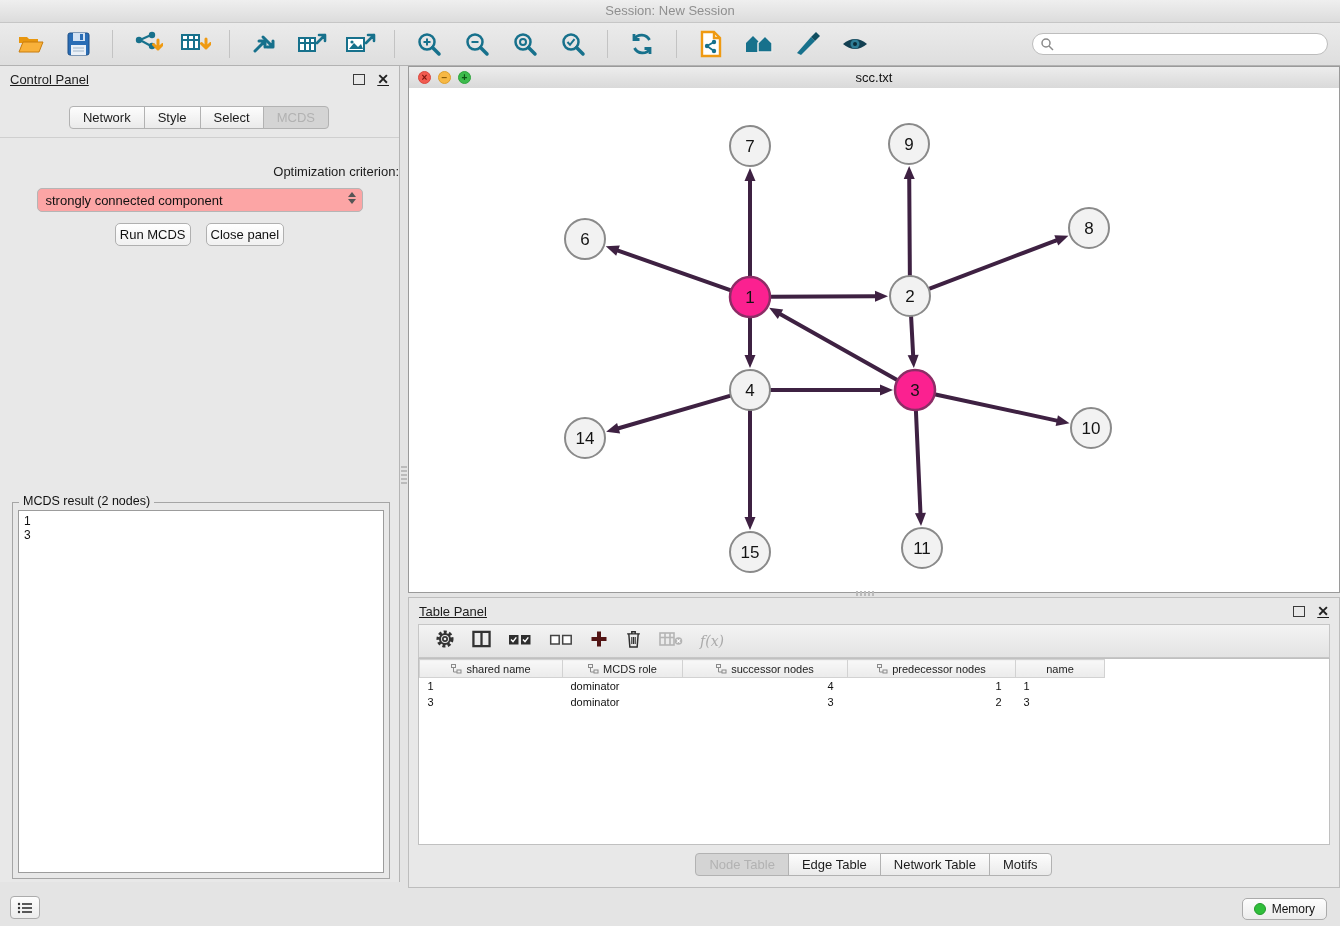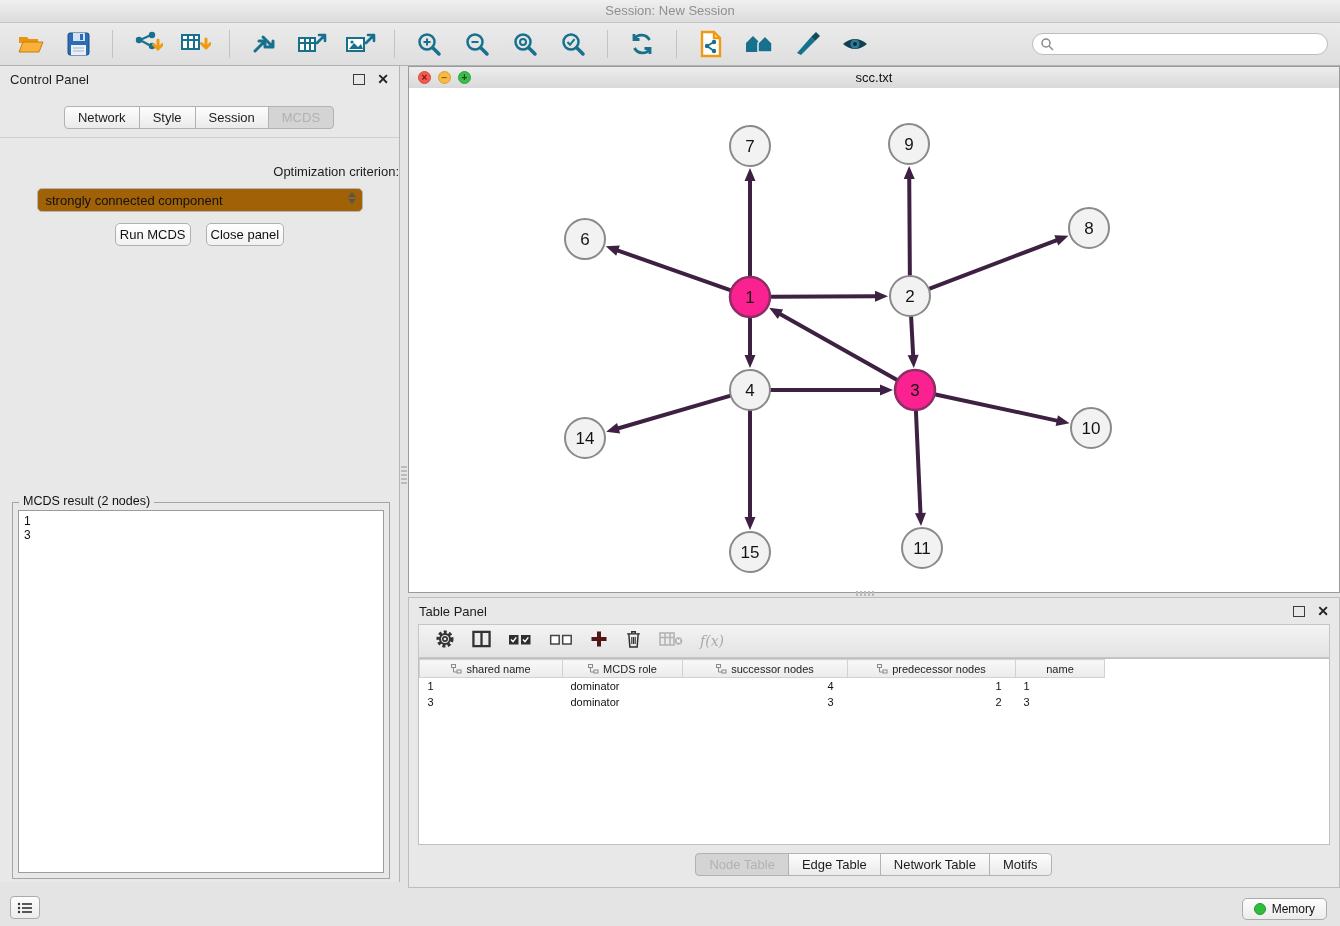--- a/index.html
+++ b/index.html
@@ -18,33 +18,33 @@
   .icon-btn{width:36px;height:32px;display:flex;align-items:center;justify-content:center;border-radius:4px;}
   .tb-sep{width:1px;height:28px;background:#c3c3c3;margin:0 4px;}
   .search-wrap{margin-left:auto;position:relative;}
   .search-input{width:258px;height:20px;border-radius:12px;border:1px solid #bdbdbd;
     background:#fff;padding:0 10px 0 26px;font-size:12px;outline:none;color:#333;}
   .search-glass{position:absolute;left:8px;top:4px;}
 
   
   .control-panel{position:absolute;left:0;top:66px;width:400px;height:816px;
     background:#e8e8e8;border-right:1px solid #b5b5b5;box-sizing:border-box;}
-  .panel-header{height:26px;display:flex;align-items:center;padding:0 10px;font-size:13px;color:#1c1c1c;}
+  .panel-header{height:26px;display:flex;align-items:center;padding:0 10px;font-size:13px;color:#1c1c1c;text-decoration:underline;}
   .panel-header .spacer{flex:1;}
   .float-icon{width:10px;height:9px;border:1.5px solid #3a3a3a;display:inline-block;margin-right:12px;}
   .close-icon{font-size:14px;font-weight:bold;color:#222;line-height:1;}
   .seg-tabs{display:flex;justify-content:center;margin-top:14px;}
   .seg-tab{border:1px solid #b2b2b2;background:linear-gradient(#fdfdfd,#eaeaea);
     padding:3px 13px;font-size:13px;color:#1c1c1c;margin-left:-1px;}
   .seg-tab:first-child{border-radius:4px 0 0 4px;}
   .seg-tab:last-child{border-radius:0 4px 4px 0;}
   .seg-tab.active{background:#d4d4d4;color:#b2b2b2;}
   .cp-divider{height:1px;background:#cfcfcf;margin-top:8px;}
   .opt-label{text-align:right;font-size:13px;color:#1c1c1c;margin-top:26px;}
-  .combo{margin:9px auto 11px auto;width:294px;height:22px;background:#a16207;border:1px solid #b5b5b5;
+  .combo{margin:9px auto 11px auto;width:294px;height:22px;background:#fca5a5;border:1px solid #b5b5b5;
     border-radius:5px;display:flex;align-items:center;font-size:13px;color:#111;padding:0 22px 0 8px;position:relative;}
   .combo-arrows{position:absolute;right:6px;top:3px;display:flex;flex-direction:column;gap:2px;}
   .combo-arrows i{display:block;width:0;height:0;border-left:4px solid transparent;border-right:4px solid transparent;}
   .combo-arrows .up{border-bottom:5px solid #555;}
   .combo-arrows .dn{border-top:5px solid #555;}
   .cp-buttons{display:flex;justify-content:center;gap:15px;margin-top:9px;}
   .btn{background:linear-gradient(#ffffff,#f1f1f1);border:1px solid #b0b0b0;border-radius:5px;
     font-size:13px;color:#111;padding:3px 4px;font-family:"Liberation Sans",sans-serif;}
   .result-group{position:absolute;left:12px;top:436px;width:376px;height:375px;border:1px solid #a5a5a5;}
   .result-legend{position:absolute;top:-9px;left:6px;background:#e8e8e8;padding:0 4px;font-size:12.5px;color:#111;}
@@ -249,21 +249,21 @@
   <div class="control-panel">
     <div class="panel-header">
       <span>Control Panel</span>
       <span class="spacer"></span>
       <span class="float-icon"></span>
       <span class="close-icon">✕</span>
     </div>
     <div class="seg-tabs">
       <span class="seg-tab">Network</span>
       <span class="seg-tab">Style</span>
-      <span class="seg-tab">Session</span>
+      <span class="seg-tab">Select</span>
       <span class="seg-tab active">MCDS</span>
     </div>
     <div class="cp-divider"></div>
     <div class="opt-label">Optimization criterion:</div>
     <div class="combo">
       <span>strongly connected component</span>
       <span class="combo-arrows">
           <i class="up"></i>
           <i class="dn"></i>
         </span>

